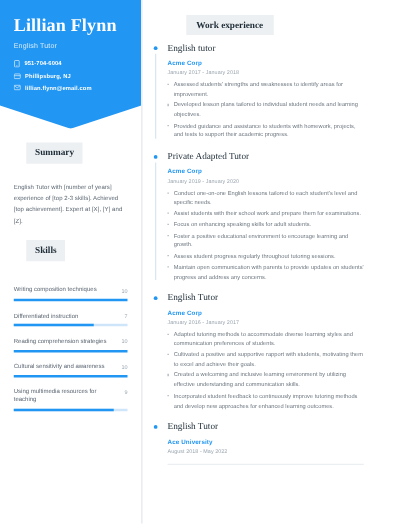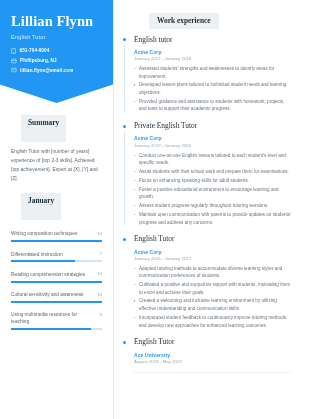--- a/index.html
+++ b/index.html
@@ -48,22 +48,22 @@
 
   .side-body { padding: 8px 11px 0 11px; }
 
   .side-heading {
     display: inline-block;
     background: #edf0f2;
     color: #1c2b36;
     font-family: "Liberation Serif", serif;
     font-weight: bold;
     font-size: 7.4px;
-    padding: 3px 7px 15px 7px;
-    margin-bottom: 6px;
+    padding: 3px 7px 5px 7px;
+    margin-bottom: 16px;
   }
   .side-heading.indent { margin-left: 10px; }
 
   .summary-text {
     color: #5b6672;
     font-size: 4.8px;
     line-height: 1.85;
     letter-spacing: .05px;
   }
 
@@ -199,21 +199,21 @@
           <span class="contact-text">lillian.flynn@email.com</span>
         </div>
       </div>
     </div>
 
     <div class="side-body">
 
       <div class="side-heading indent">Summary</div>
       <p class="summary-text">English Tutor with [number of years] experience of [top 2-3 skills]. Achieved [top achievement]. Expert at [X], [Y] and [Z].</p>
 
-      <div class="side-heading indent" style="margin-top:10px">January</div>
+      <div class="side-heading indent" style="margin-top:10px">Skills</div>
 
       <div class="skills">
         <div class="skill">
           <div class="skill-top">
             <span class="skill-name">Writing composition techniques</span>
             <span class="skill-val">10</span>
           </div>
           <div class="skill-track">
             <div class="skill-fill" style="width: 100%;"></div>
           </div>
@@ -270,21 +270,21 @@
       <div class="entry-dates">January 2017 - January 2018</div>
       <ul class="bullets">
         <li>Assessed students' strengths and weaknesses to identify areas for improvement.</li>
         <li>Developed lesson plans tailored to individual student needs and learning objectives.</li>
         <li>Provided guidance and assistance to students with homework, projects, and tests to support their academic progress.</li>
       </ul>
     </section>
 
     
     <section class="entry">
-      <div class="entry-title">Private English Tutor</div>
+      <div class="entry-title">Private Adapted Tutor</div>
       <div class="entry-org">Acme Corp</div>
       <div class="entry-dates">January 2019 - January 2020</div>
       <ul class="bullets">
         <li>Conduct one-on-one English lessons tailored to each student's level and specific needs.</li>
         <li>Assist students with their school work and prepare them for examinations.</li>
         <li>Focus on enhancing speaking skills for adult students.</li>
         <li>Foster a positive educational environment to encourage learning and growth.</li>
         <li>Assess student progress regularly throughout tutoring sessions.</li>
         <li>Maintain open communication with parents to provide updates on students' progress and address any concerns.</li>
       </ul>

